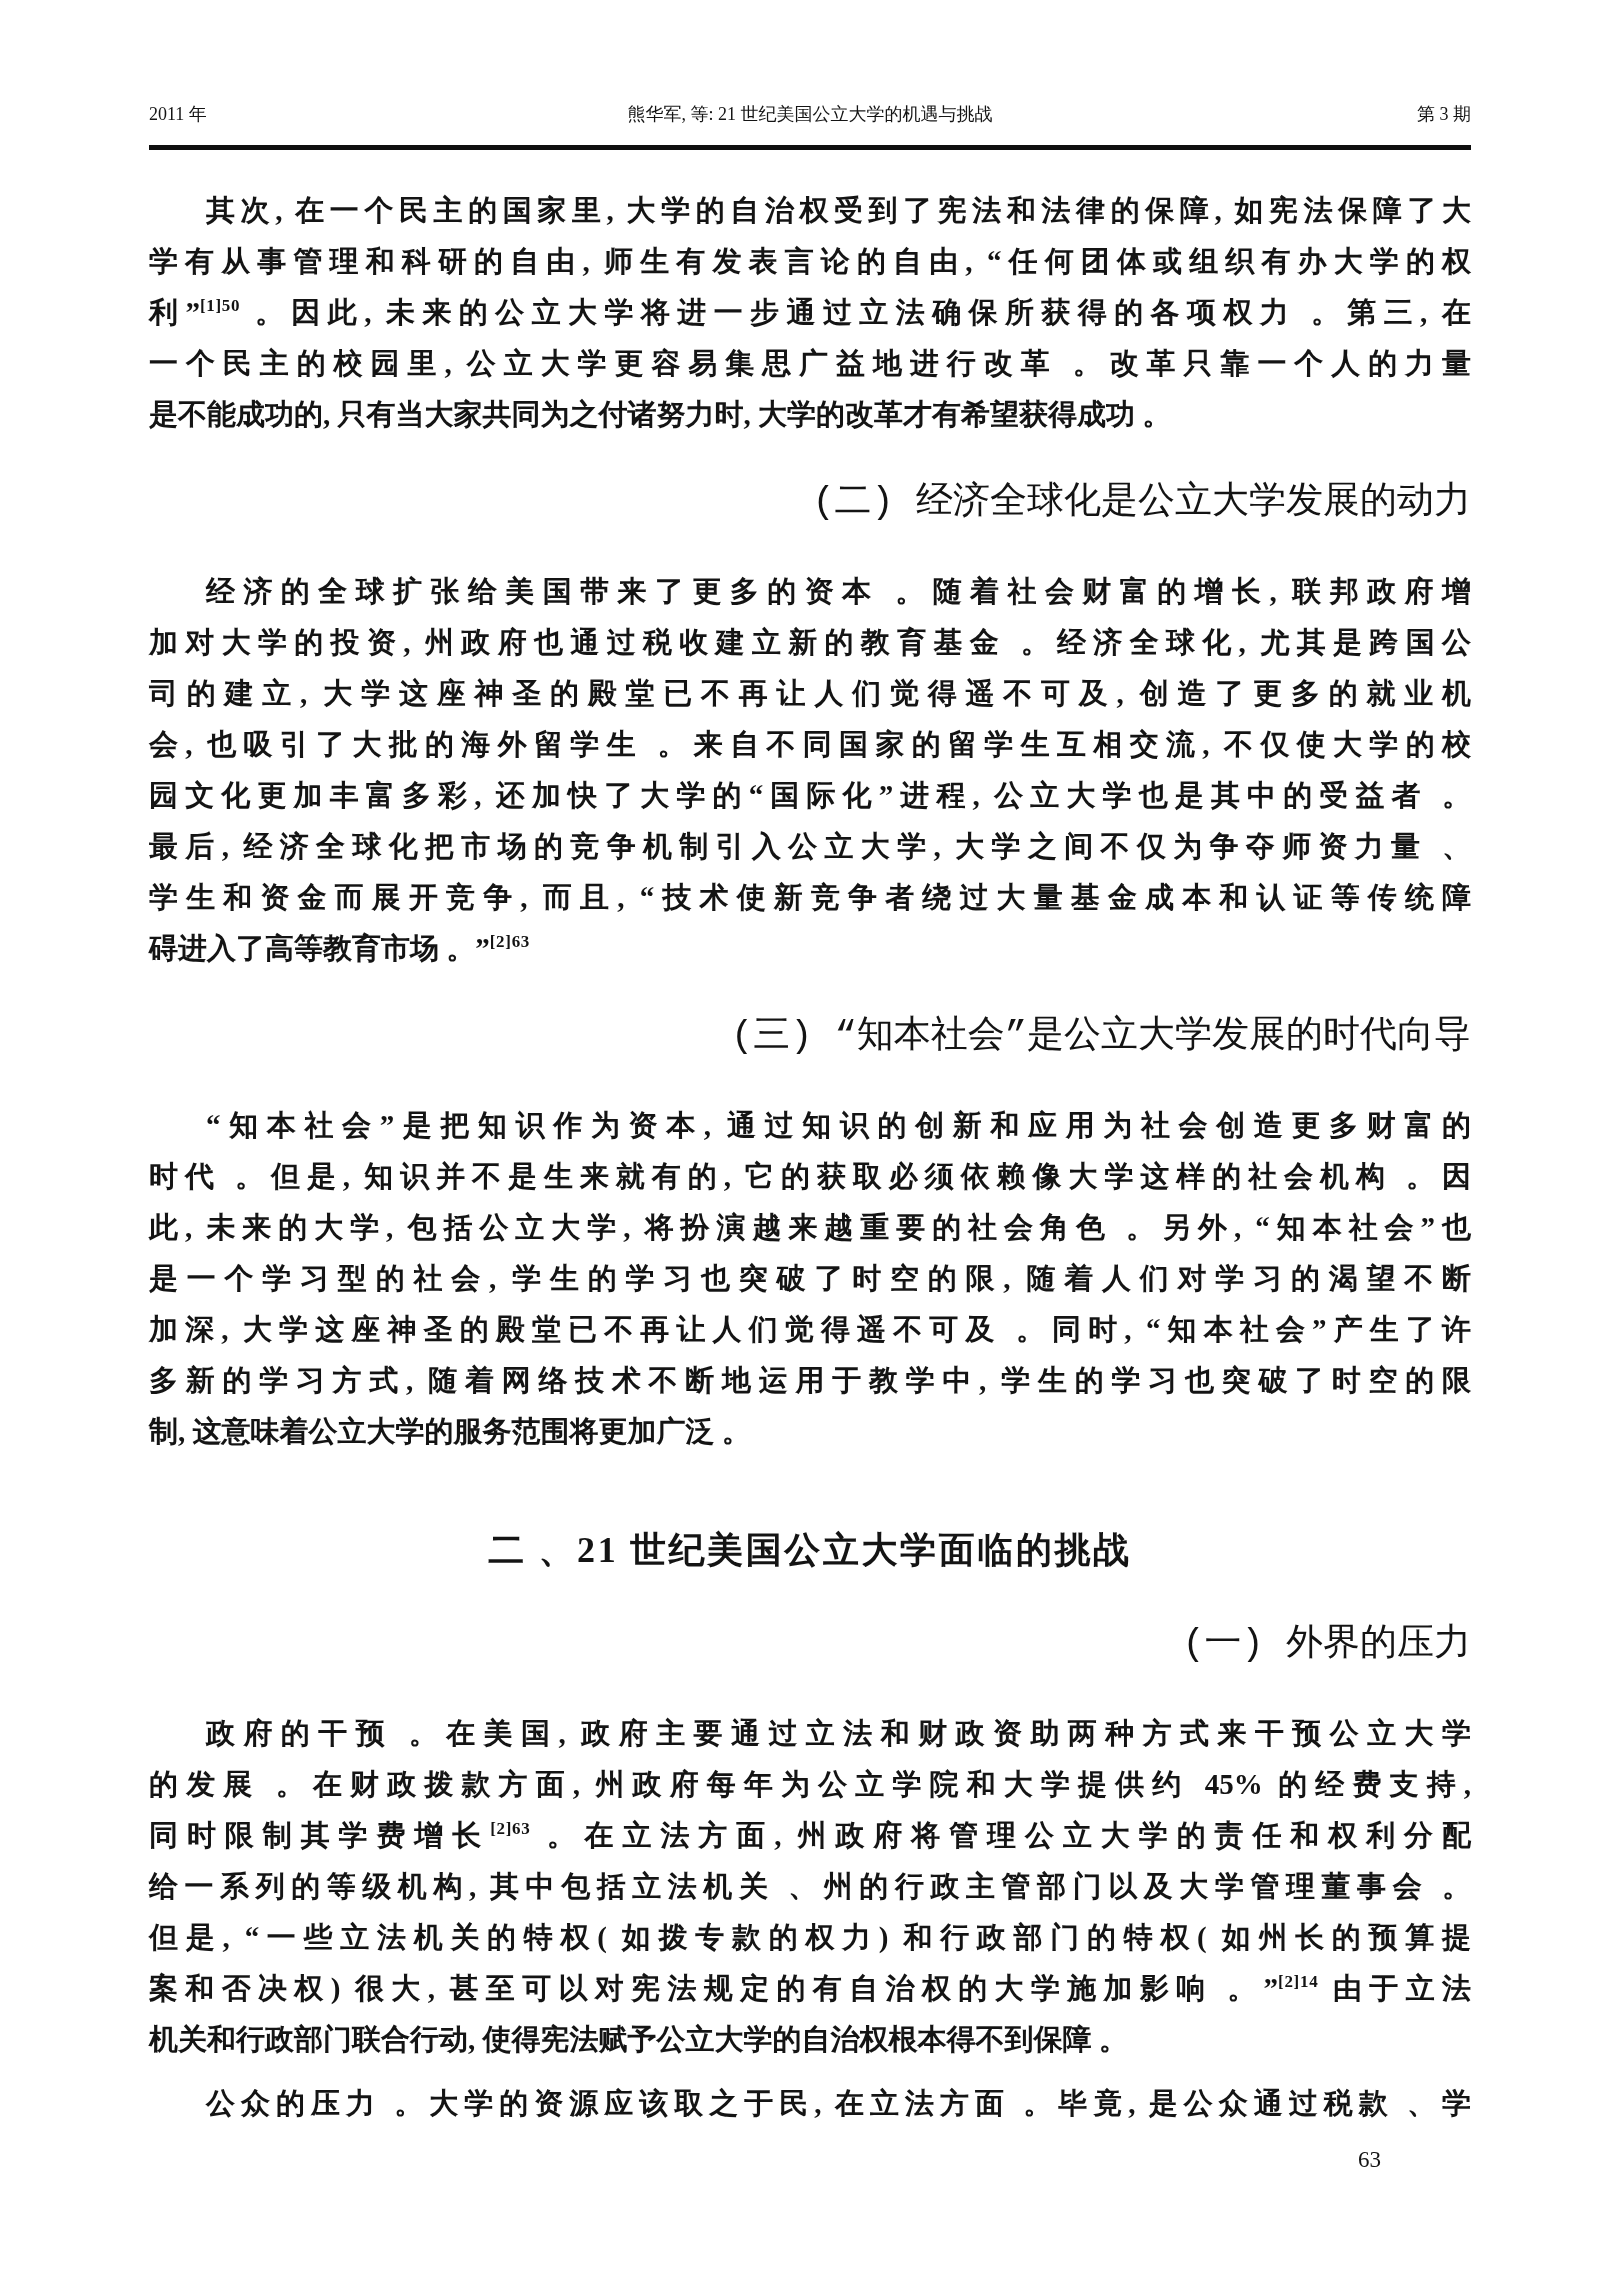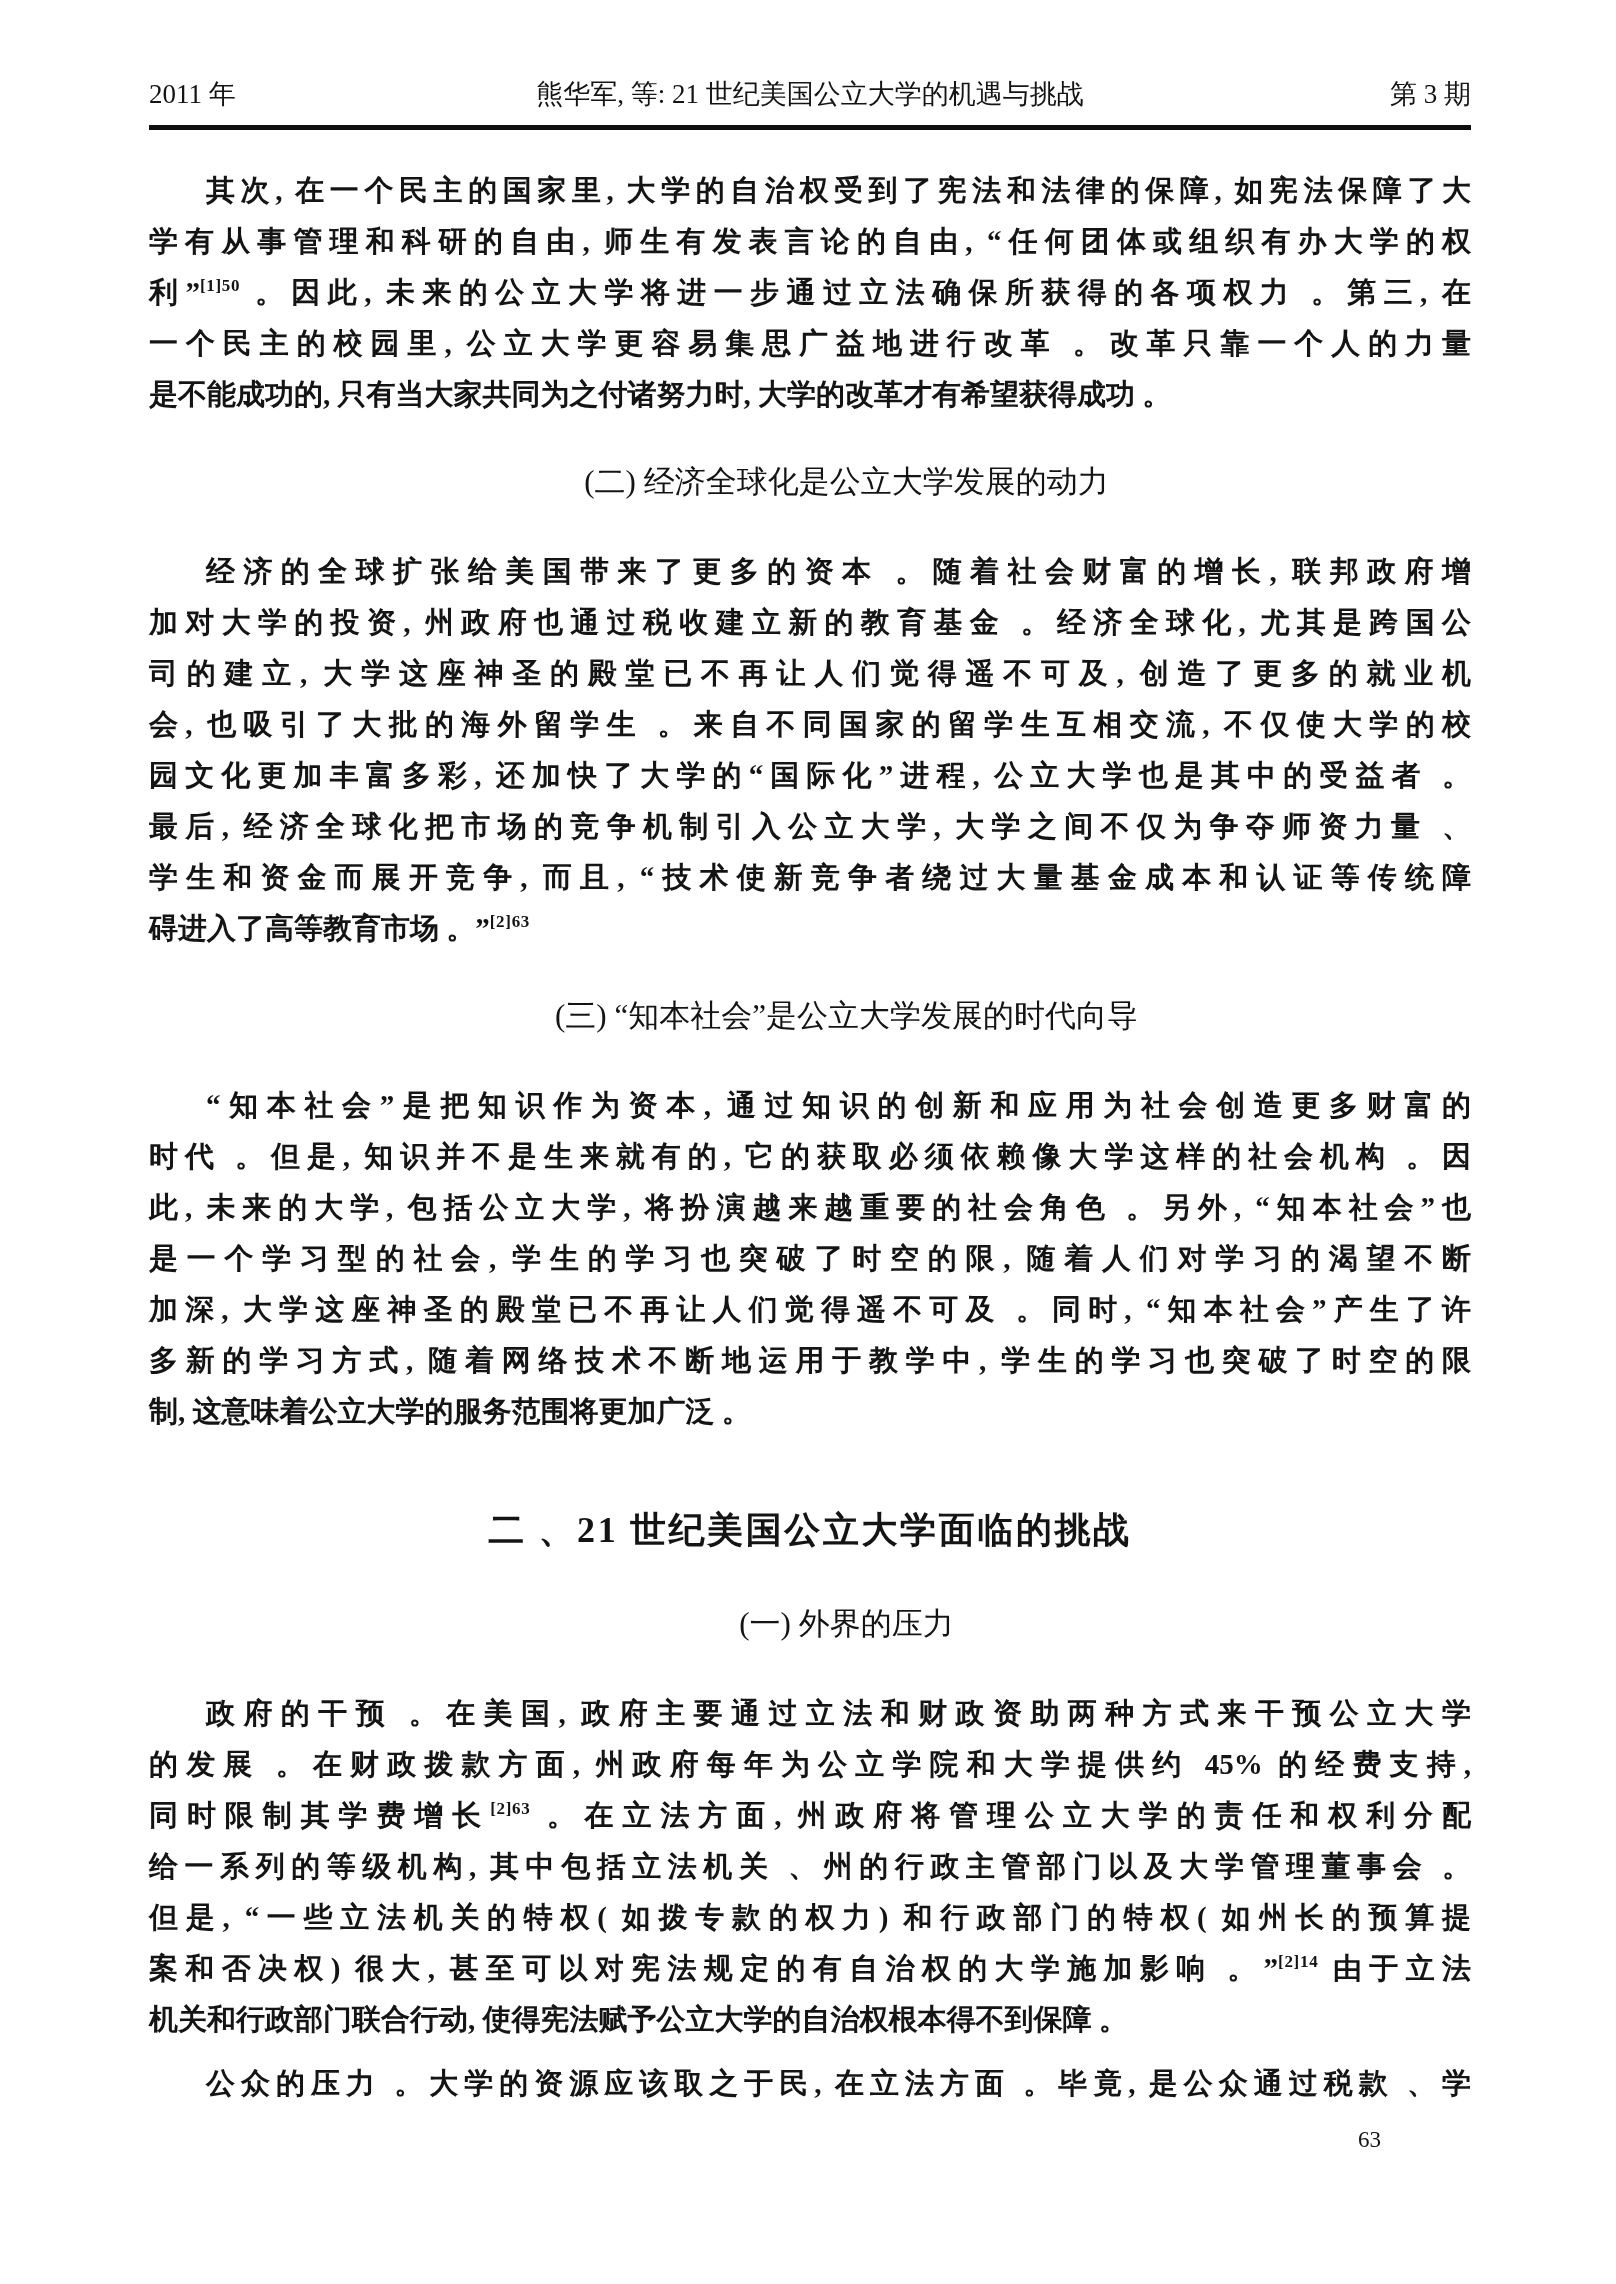--- a/index.html
+++ b/index.html
@@ -9,21 +9,21 @@
     position:relative;
     font-family:"Liberation Serif","DejaVu Serif",serif;
     color:#141414;
     overflow:hidden;
     margin:0 auto;
   }
   .content { padding:77px 145px 0 149px; }
 
   .page-header {
     display:flex; justify-content:flex-start; align-items:baseline;
-    font-size:27px; line-height:34px;
+    font-size:18px; line-height:34px;margin-top:20px;
   }
   .page-header .hcenter { flex:1; text-align:center; }
   .page-header .hleft  { min-width:195px; text-align:left; }
   .page-header .hright { min-width:195px; text-align:right; }
 
   .header-rule { height:4.6px; background:#0f0f0f; margin-top:14.3px; margin-bottom:35px; }
 
   .paragraph { margin:0; }
   .paragraph + .paragraph { margin-top:13px; }
 
@@ -32,23 +32,24 @@
     text-align:justify; text-align-last:justify;font-weight:bold;
   }
   .text-line.first { text-indent:57px; }
   .text-line.last { text-align-last:left; }
 
   sup.citation {
     font-size:17px; line-height:0; vertical-align:super; letter-spacing:0.7px;
   }
 
   .section-heading {
-    font-size:31px; line-height:56px;
+    font-size:37px; line-height:56px;
     margin:34px 0 36px 73px;
-    text-align:center;
+    text-align:right;
+    font-family:Liberation Mono, monospace;
   }
   .chapter-heading {
     font-size:36px; line-height:60px; font-weight:700;
     margin:63px 0 36px 0;
     text-align:center;
     letter-spacing:2.6px;
   }
 
   .page-number {
     font-size:23px; line-height:51px;

